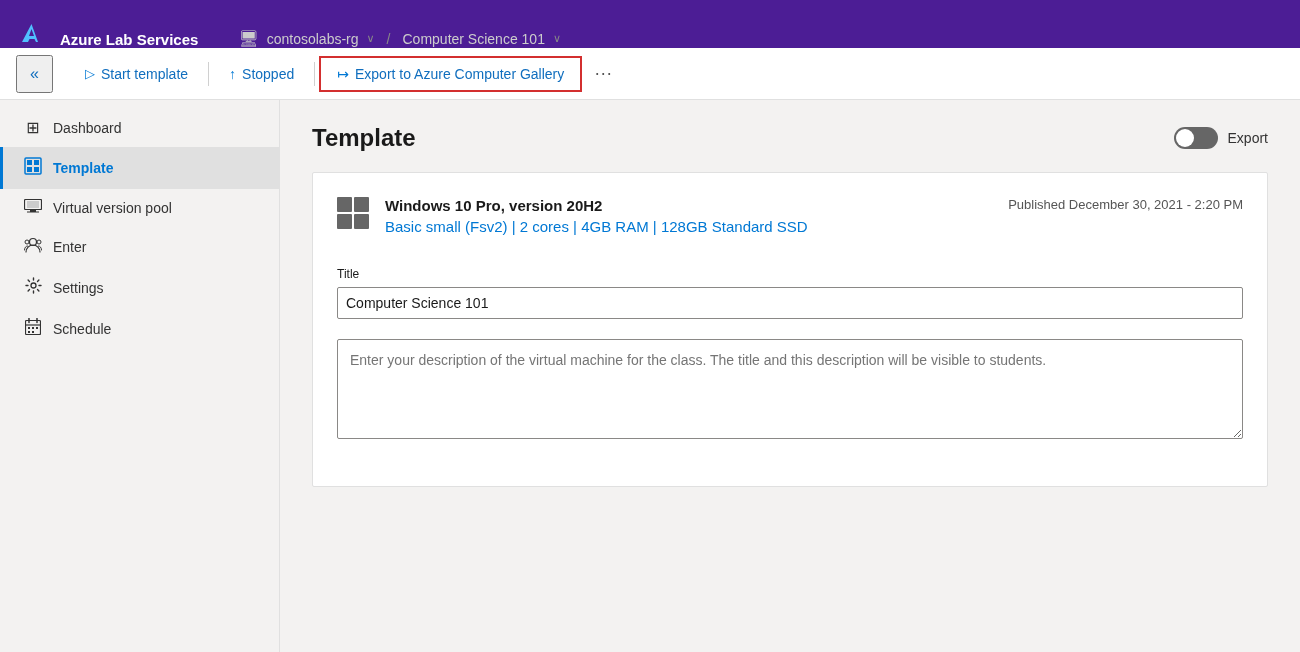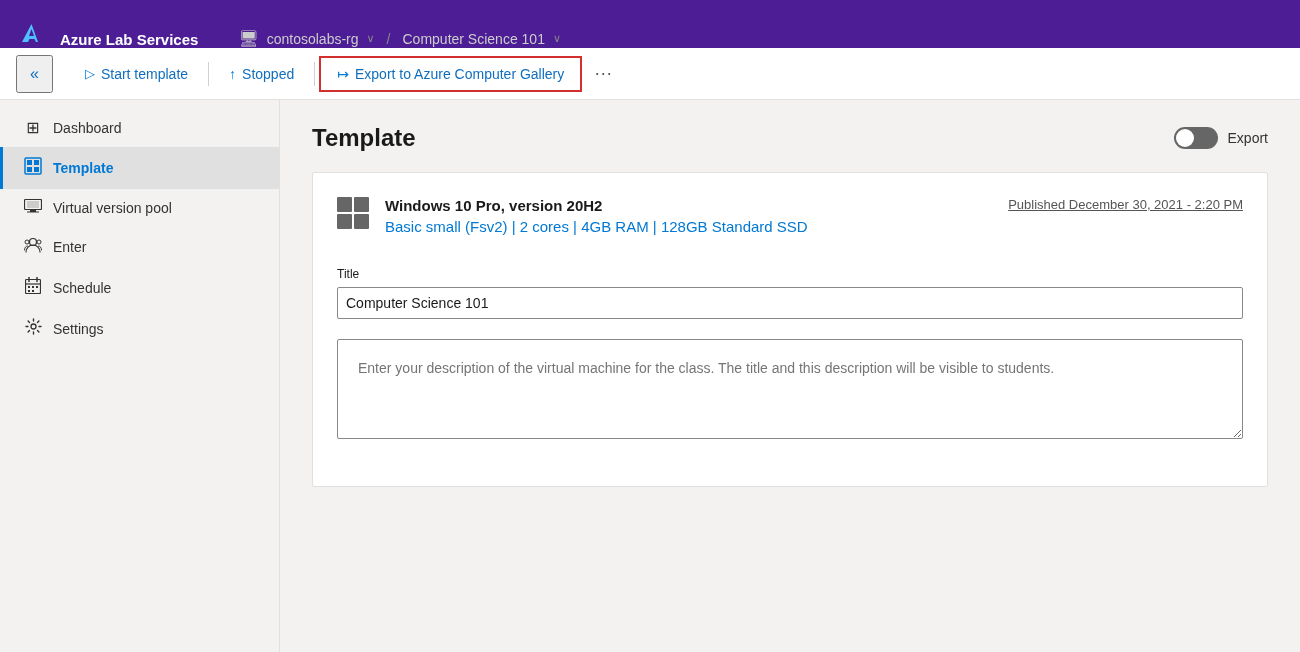--- a/index.html
+++ b/index.html
@@ -192,21 +192,20 @@
       margin-bottom: 4px;
     }
     .vm-price {
       color: #0078d4;
       font-size: 13px;
     }
     .vm-published {
       color: #555;
       font-size: 13px;
       white-space: nowrap;
-      text-decoration: underline;
     }
 
     
     .field-group { margin-bottom: 20px; }
     .field-label {
       font-size: 12px;
       font-weight: 400;
       color: #1a1a1a;
       margin-bottom: 6px;
       display: block;
@@ -220,21 +219,21 @@
       font-size: 14px;
       font-family: 'Segoe UI', sans-serif;
       color: #1a1a1a;
       outline: none;
     }
     .field-textarea {
       width: 100%;
       height: 100px;
       border: 1px solid #8a8886;
       border-radius: 2px;
-      padding: 20px;
+      padding: 12px;
       font-size: 14px;
       font-family: 'Segoe UI', sans-serif;
       color: #a19f9d;
       outline: none;
       resize: vertical;
     }
 
     
     .win-grid {
       display: grid;
@@ -339,44 +338,44 @@
           <path d="M0.5 13c0-2.5 1.5-4 3-4" stroke="#333" stroke-width="1" fill="none" stroke-linecap="round"></path>
           <circle cx="15" cy="5" r="2" stroke="#333" stroke-width="1" fill="none"></circle>
           <path d="M17.5 13c0-2.5-1.5-4-3-4" stroke="#333" stroke-width="1" fill="none" stroke-linecap="round"></path>
         </svg>
       </span>
       <span>Enter</span>
     </div>
 
     <div class="sidebar-item">
       <span class="sidebar-icon">
+        <svg width="17" height="17" viewBox="0 0 17 17" fill="none">
+          <circle cx="8.5" cy="8.5" r="2.5" stroke="#333" stroke-width="1.3" fill="none"></circle>
+          <path d="M8.5 1v2M8.5 14v2M1 8.5h2M14 8.5h2M3.1 3.1l1.4 1.4M12.5 12.5l1.4 1.4M3.1 13.9l1.4-1.4M12.5 4.5l1.4-1.4" stroke="#333" stroke-width="1.4" stroke-linecap="round"></path>
+        </svg>
+      </span>
+      <span>Settings</span>
+    </div>
+
+    <div class="sidebar-item">
+      <span class="sidebar-icon">
         <svg width="16" height="17" viewBox="0 0 16 17" fill="none">
           <rect x="0.5" y="2.5" width="15" height="14" rx="1" stroke="#333" stroke-width="1.2" fill="none"></rect>
           <line x1="4" y1="0.5" x2="4" y2="4.5" stroke="#333" stroke-width="1.5" stroke-linecap="round"></line>
           <line x1="12" y1="0.5" x2="12" y2="4.5" stroke="#333" stroke-width="1.5" stroke-linecap="round"></line>
           <line x1="0.5" y1="7" x2="15.5" y2="7" stroke="#333" stroke-width="1.2"></line>
           <rect x="3" y="9" width="2" height="2" fill="#333"></rect>
           <rect x="7" y="9" width="2" height="2" fill="#333"></rect>
           <rect x="11" y="9" width="2" height="2" fill="#333"></rect>
           <rect x="3" y="13" width="2" height="2" fill="#333"></rect>
           <rect x="7" y="13" width="2" height="2" fill="#333"></rect>
         </svg>
       </span>
       <span>Schedule</span>
     </div>
-
-    <div class="sidebar-item">
-      <span class="sidebar-icon">
-        <svg width="17" height="17" viewBox="0 0 17 17" fill="none">
-          <circle cx="8.5" cy="8.5" r="2.5" stroke="#333" stroke-width="1.3" fill="none"></circle>
-          <path d="M8.5 1v2M8.5 14v2M1 8.5h2M14 8.5h2M3.1 3.1l1.4 1.4M12.5 12.5l1.4 1.4M3.1 13.9l1.4-1.4M12.5 4.5l1.4-1.4" stroke="#333" stroke-width="1.4" stroke-linecap="round"></path>
-        </svg>
-      </span>
-      <span>Settings</span>
-    </div>
   </nav>
 
   <main class="main">
 
     <div class="page-header">
       <h1 class="page-title">Template</h1>
       <div class="status-area">
         <div class="toggle"></div>
         <span>Export</span>
       </div>

